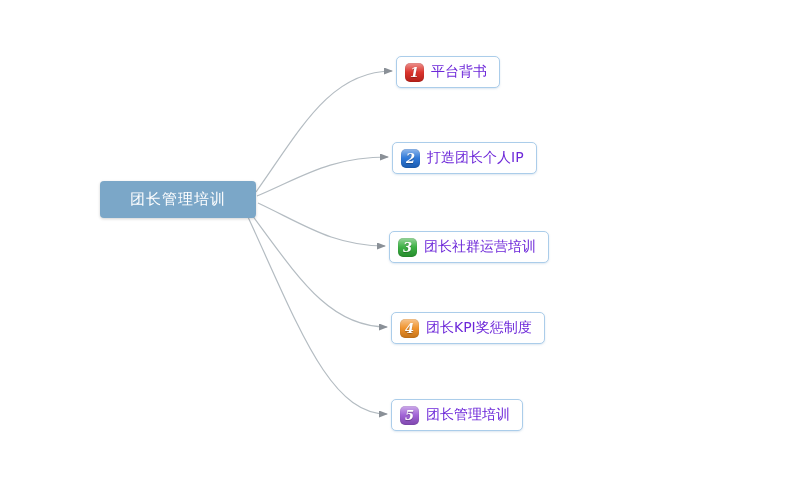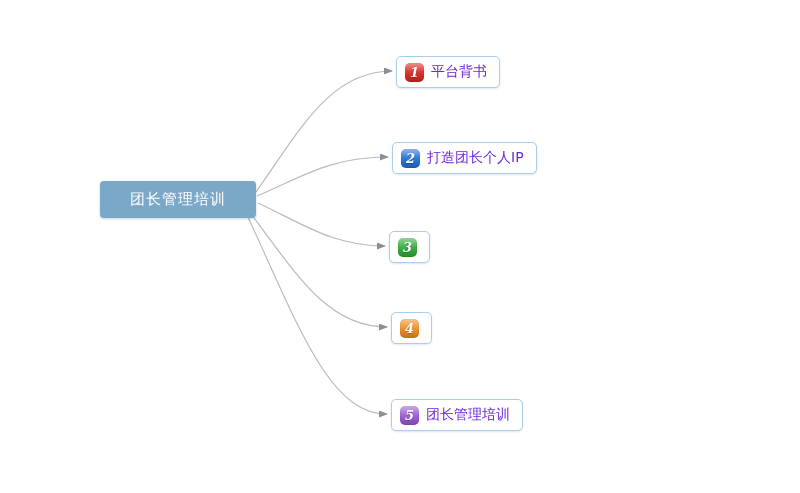--- a/index.html
+++ b/index.html
@@ -110,24 +110,26 @@
     <span class="label">平台背书</span>
   </div>
 
   <div class="child-node node-2">
     <span class="badge" style="background-color: rgb(31, 111, 214);">2</span>
     <span class="label">打造团长个人IP</span>
   </div>
 
   <div class="child-node node-3">
     <span class="badge" style="background-color: rgb(45, 170, 53);">3</span>
+    <span class="label">团长社群运营培训</span>
   </div>
 
   <div class="child-node node-4">
     <span class="badge" style="background-color: rgb(239, 139, 29);">4</span>
+    <span class="label">团长KPI奖惩制度</span>
   </div>
 
   <div class="child-node node-5">
     <span class="badge" style="background-color: rgb(154, 87, 211);">5</span>
     <span class="label">团长管理培训</span>
   </div>
 
 </div>
 
 </body></html>

